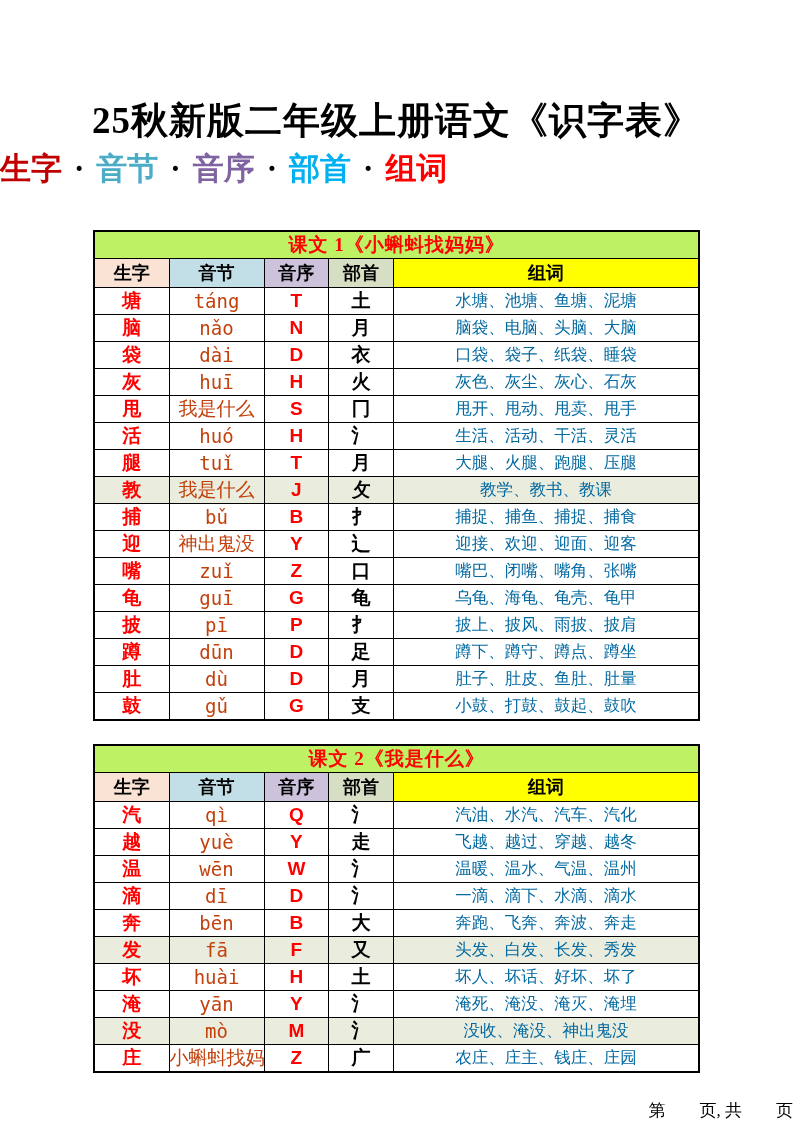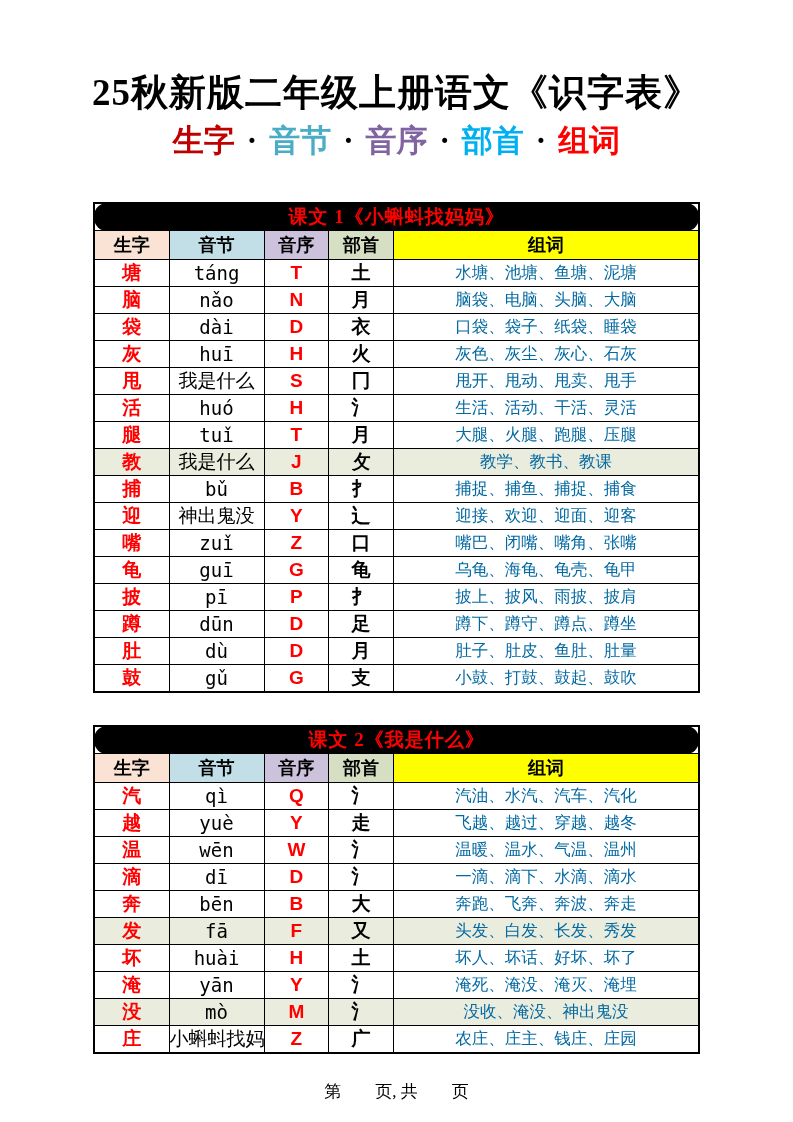--- a/index.html
+++ b/index.html
@@ -1,71 +1,71 @@
 <!DOCTYPE html>
 <html lang="zh" style="--accent-red: #FF0000; --c-char: #FAE3D4; --c-pinyin: #C2DFE8; --c-initial: #CCC2DB; --c-radical: #D6DEC3; --c-words: #FFFF00; --c-highlight: #EAEDDE;"><head>
 <meta charset="utf-8">
 <style>
   * { margin:0; padding:0; box-sizing:border-box; }
   html,body { background:#ffffff; }
   body {
     width:793px; height:1122px; margin:0 auto; position:relative;
     font-family:"Liberation Serif", serif; color:#000;
   }
-  .page { width:793px; height:1122px; padding-top:72px; overflow:hidden; }
+  .page { width:793px; height:1122px; padding-top:100px; overflow:hidden; }
 
   .title {
     text-align:center; font-size:37px; font-weight:bold; letter-spacing:1px;
     line-height:42px; font-family:"Liberation Serif", serif;
   }
   .subtitle {
-    text-align:center; font-size:31px; font-weight:bold; margin-top:8px;
+    text-align:left; font-size:31px; font-weight:bold; margin-top:8px;
     line-height:38px; font-family:"Liberation Serif", serif;
   }
   .subtitle .dot { color:#000; margin:0 12px; font-weight:bold; }
 
   table.lesson {
     width:607px; margin:0 auto; border-collapse:collapse; table-layout:fixed;
     border:2.5px solid #000;
   }
   table.lesson.first { margin-top:42px; }
-  table.lesson.second { margin-top:32px; }
+  table.lesson.second { margin-top:23px; }
   th, td {
     border:1.5px solid #000; text-align:center; vertical-align:middle;
     padding:0; overflow:hidden; white-space:nowrap;
   }
   .lesson-title {
     height:26px; color:var(--accent-red); font-size:19px; font-weight:bold;
-    background:#000000; letter-spacing:1px;border-radius:13px;
+    background:#bef264; letter-spacing:1px;
   }
   tr.cols th { height:29px; font-size:18px; font-weight:bold; }
   th.h-char    { background:var(--c-char); }
   th.h-pinyin  { background:var(--c-pinyin); }
   th.h-initial { background:var(--c-initial); font-weight:normal; font-size:17px; }
   th.h-radical { background:var(--c-radical); }
   th.h-words   { background:var(--c-words); }
 
   tbody td { height:27px; }
   td.cell-char {
     color:var(--accent-red); font-weight:bold; font-size:19px;
     font-family:"Liberation Serif", serif;
   }
   td.cell-pinyin {
-    font-size:19px; font-family:"DejaVu Sans Mono", monospace; color:#000000;
+    font-size:19px; font-family:"DejaVu Sans Mono", monospace; color:#c2410c;
   }
   td.cell-initial {
     color:var(--accent-red); font-weight:bold; font-size:19px;
     font-family:"Liberation Sans", sans-serif;
   }
   td.cell-radical { font-size:19px; font-weight:bold; }
   td.cell-words { font-size:16.5px; color:#0369a1; }
   tr.hl td { background:var(--c-highlight); }
 
   .footer {
-    text-align:center; margin-top:26px; font-size:17px; color:#000;
+    text-align:right; margin-top:26px; font-size:17px; color:#000;
     font-family:"Liberation Serif", serif;
   }
 </style>
 </head>
 <body>
 
 <div class="page">
 
   <h1 class="title">25秋新版二年级上册语文《识字表》</h1>
 

